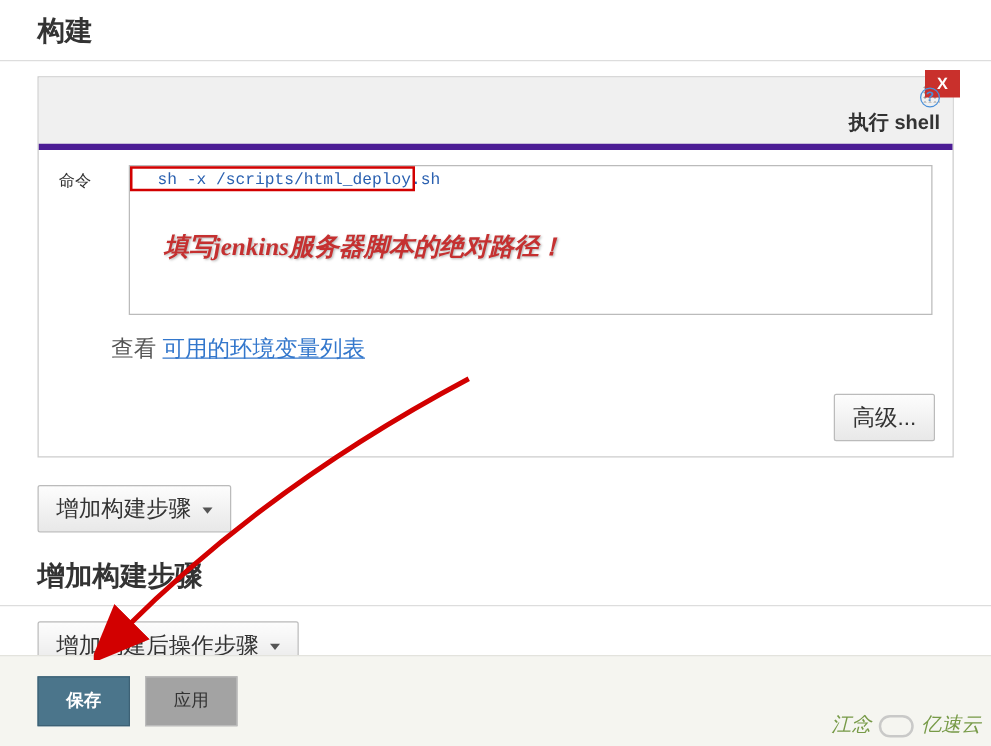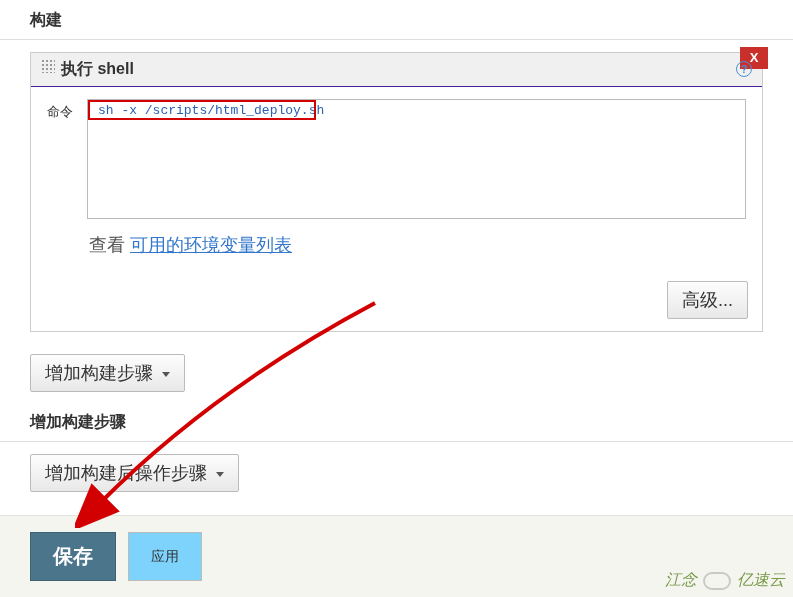--- a/index.html
+++ b/index.html
@@ -6,41 +6,42 @@
     body {
       font-family: Arial, "Microsoft YaHei", sans-serif;
       background: #fff;
       width: 793px;
       height: 597px;
       overflow: hidden;
       position: relative;
       color: #333;
     }
     .section-title {
-      font-size: 16px;
+      font-size: 22px;
       font-weight: bold;
       padding: 10px 30px 8px;
       border-bottom: 1px solid #ddd;
     }
     .build-section {
       padding: 12px 30px 10px;
     }
     .shell-block {
       border: 1px solid #ccc;
       position: relative;
       background: #fff;
     }
     .shell-header {
       background: #f0f0f0;
       padding: 6px 10px;
-      border-bottom: 1px solid #4c1d95;
-      display: flex;
-      align-items: flex-start;
+      border-bottom: 5px solid #4c1d95;
+      display: flex;
+      align-items: flex-end;
       gap: 6px;
       font-weight: bold;
+      flex-direction: column;
     }
     .drag-icon {
       display: inline-block;
       width: 14px;
       height: 14px;
       background-image: radial-gradient(#999 1px, transparent 1px);
       background-size: 4px 4px;
       background-position: 0 0;
     }
     .close-x {
@@ -70,40 +71,40 @@
       font-weight: bold;
       text-align: center;
       line-height: 14px;
       cursor: pointer;
     }
     .shell-body {
       padding: 12px 16px 14px;
     }
     .cmd-row {
       display: flex;
-      gap: 10px;
+      gap: 26px;
       align-items: flex-start;
     }
     .cmd-label {
       font-size: 13px;
       padding-top: 4px;
       color: #333;
       min-width: 30px;
     }
     .cmd-area-wrap {
       flex: 1;
       position: relative;
     }
     .cmd-textarea {
       width: 100%;
       height: 120px;
       border: 1px solid #bbb;
       font-family: "Courier New", monospace;
       font-size: 13px;
-      padding: 3px 10px;
+      padding: 3px 22px;
       resize: none;
       color: #2a60b0;
     }
     .red-highlight {
       position: absolute;
       top: 1px;
       left: 1px;
       width: 228px;
       height: 20px;
       border: 2px solid #d20000;
@@ -169,26 +170,26 @@
       padding: 16px 30px;
       border-top: 1px solid #e3e3dd;
       display: flex;
       gap: 12px;
     }
     .btn-save {
       background: #4b758b;
       color: #fff;
       border: 1px solid #3d6175;
       padding: 10px 22px;
-      font-size: 20px;
+      font-size: 14px;
       font-weight: bold;
       cursor: pointer;
     }
     .btn-apply {
-      background: #7dd3fc;
+      background: #a3a3a3;
       border: 1px solid #bbb;
       padding: 10px 22px;
       font-size: 14px;
       cursor: pointer;
       color: #333;
     }
     .arrow-svg {
       position: absolute;
       top: 298px;
       left: 75px;
@@ -226,20 +227,21 @@
     <div class="shell-header">
       <span class="drag-icon"></span>
       <span>执行 shell</span>
     </div>
     <div class="shell-body">
       <div class="cmd-row">
         <div class="cmd-label">命令</div>
         <div class="cmd-area-wrap">
           <textarea class="cmd-textarea" style="">sh -x /scripts/html_deploy.sh</textarea>
           <div class="red-highlight"></div>
+          <div class="annotation">填写jenkins服务器脚本的绝对路径！</div>
         </div>
       </div>
       <div class="env-link-row">
         <span>查看 </span><a class="env-link">可用的环境变量列表</a>
       </div>
     </div>
     <div class="adv-row">
       <button class="btn-gray">高级...</button>
     </div>
   </div>

